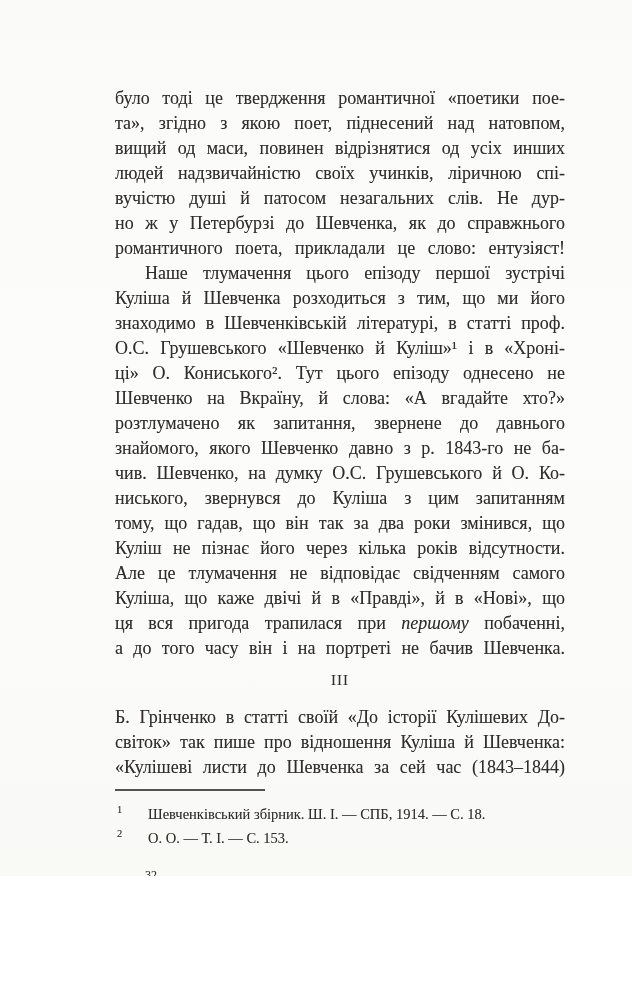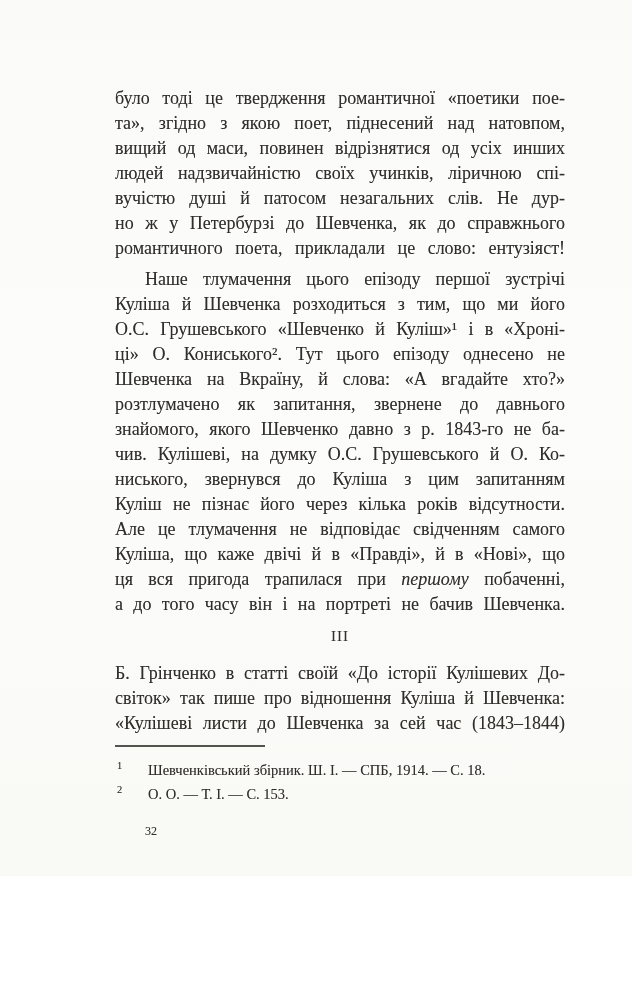--- a/index.html
+++ b/index.html
@@ -32,21 +32,20 @@
     line-height: 25px;
     max-height: 25px;
     overflow: hidden;
     text-align: justify;
     text-align-last: justify;
     hyphens: none;
     white-space: normal;
   }
   .line.indent {
     text-indent: 30px;
-    margin-top: 6px;
   }
   .line em {
     font-style: italic;
   }
   .section-heading {
     margin: 7px 0 12px 0;
     padding: 0;
     width: 450px;
     font-size: 15px;
     line-height: 25px;
@@ -96,27 +95,29 @@
       <span class="line">вищий од маси, повинен відрізнятися од усіх инших</span>
       <span class="line">людей надзвичайністю своїх учинків, ліричною спі-</span>
       <span class="line">вучістю душі й патосом незагальних слів. Не дур-</span>
       <span class="line">но ж у Петербурзі до Шевченка, як до справжнього</span>
       <span class="line">романтичного поета, прикладали це слово: ентузіяст!</span>
     </p>
 
     <p class="para">
       <span class="line indent">Наше тлумачення цього епізоду першої зустрічі</span>
       <span class="line">Куліша й Шевченка розходиться з тим, що ми його</span>
+      <span class="line">знаходимо в Шевченківській літературі, в статті проф.</span>
       <span class="line">О.С. Грушевського «Шевченко й Куліш»¹ і в «Хроні-</span>
       <span class="line">ці» О. Кониського². Тут цього епізоду однесено не</span>
-      <span class="line">Шевченка на Вкраїну, й слова: «А вгадайте хто?»</span>
+      <span class="line">Шевченко на Вкраїну, й слова: «А вгадайте хто?»</span>
       <span class="line">розтлумачено як запитання, звернене до давнього</span>
       <span class="line">знайомого, якого Шевченко давно з р. 1843-го не ба-</span>
-      <span class="line">чив. Кулішеві, на думку О.С. Грушевського й О. Ко-</span>
+      <span class="line">чив. Шевченко, на думку О.С. Грушевського й О. Ко-</span>
       <span class="line">ниського, звернувся до Куліша з цим запитанням</span>
+      <span class="line">тому, що гадав, що він так за два роки змінився, що</span>
       <span class="line">Куліш не пізнає його через кілька років відсутности.</span>
       <span class="line">Але це тлумачення не відповідає свідченням самого</span>
       <span class="line">Куліша, що каже двічі й в «Правді», й в «Нові», що</span>
       <span class="line"><span>ця вся пригода трапилася при </span><em>першому</em><span> побаченні,</span></span>
       <span class="line">а до того часу він і на портреті не бачив Шевченка.</span>
     </p>
 
     <h2 class="section-heading">III</h2>
 
     <p class="para">

